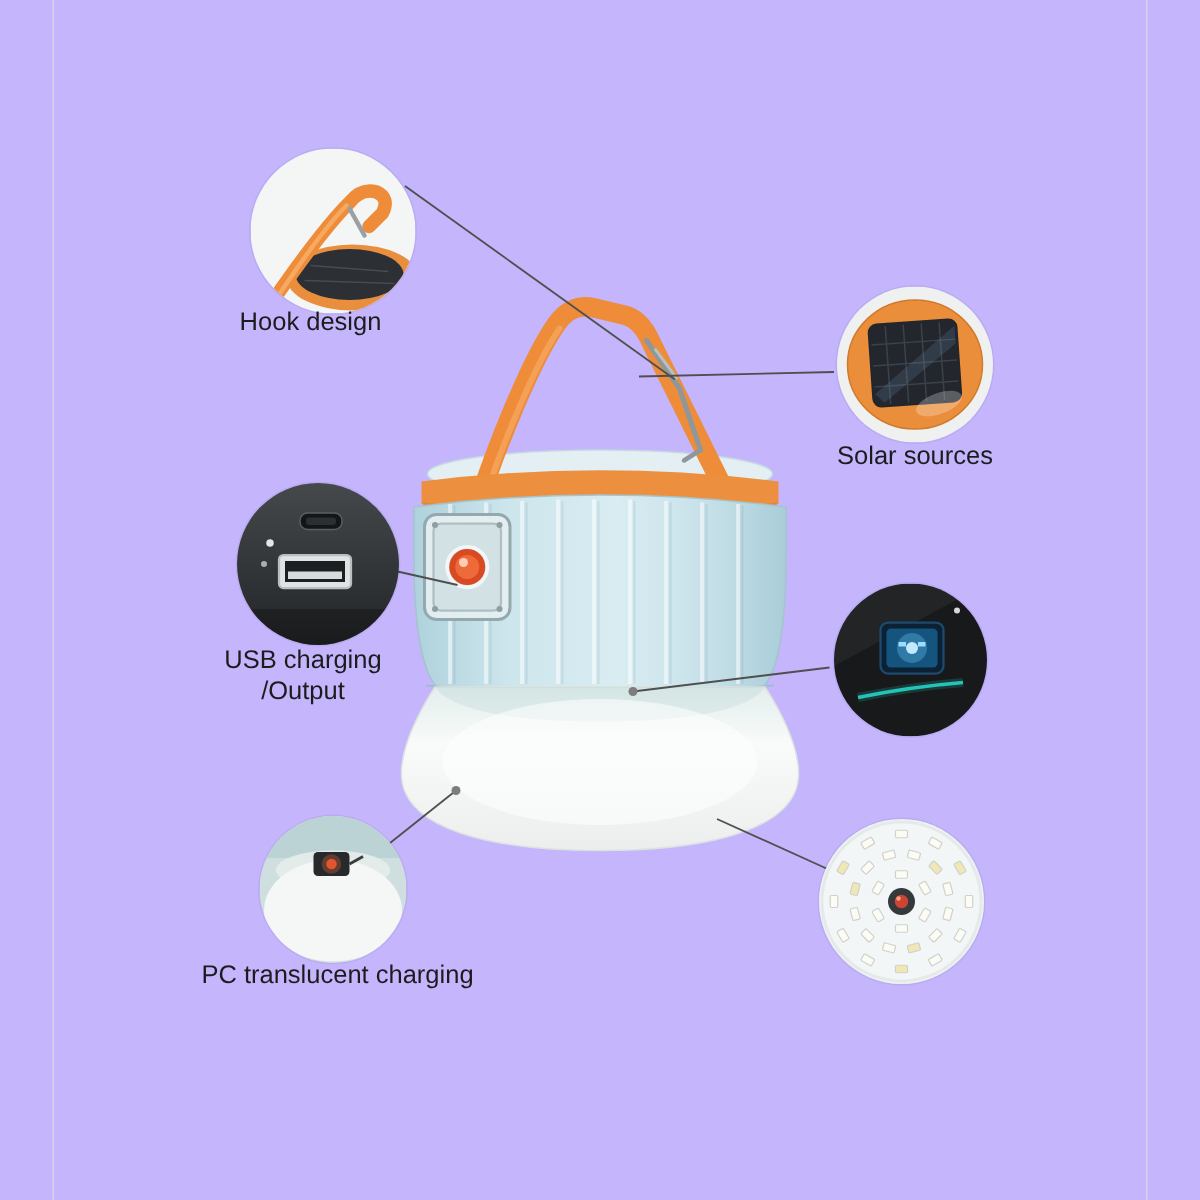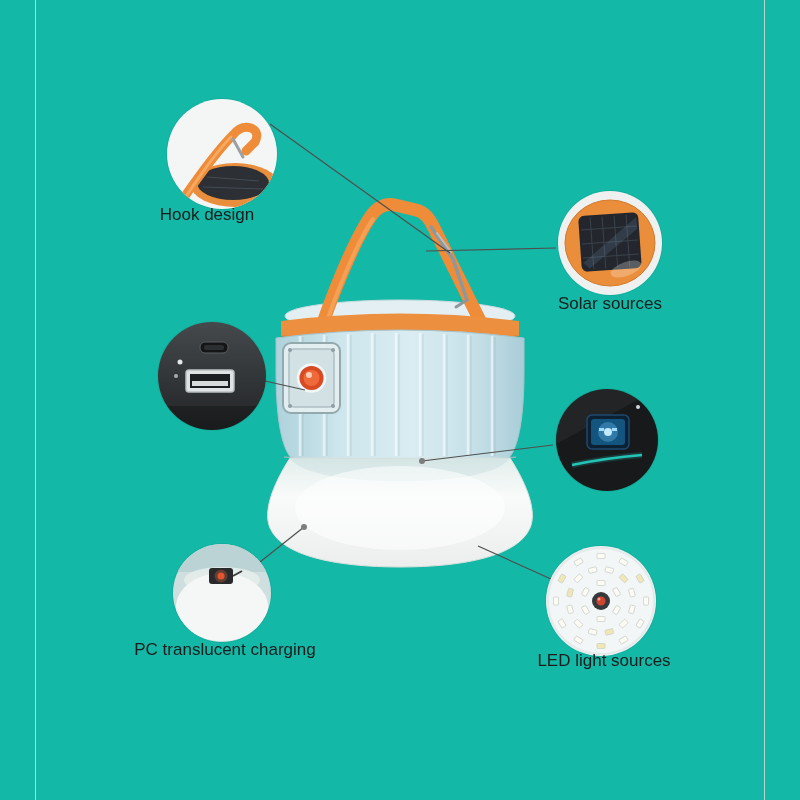--- a/index.html
+++ b/index.html
@@ -1,17 +1,17 @@
 <!DOCTYPE html>
 <html><head>
 <meta charset="utf-8">
 <style>
   html,body{margin:0;padding:0;background:#ffffff;}
   .stage{
-    position:relative;width:800px;height:800px;background:#14b8a6;
+    position:relative;width:800px;height:800px;background:#c4b5fd;
     font-family:"Liberation Sans",sans-serif;overflow:hidden;
   }
   .edge{position:absolute;top:0;bottom:0;width:1px;background:#dcdcdc;opacity:.8;}
   .scene{position:absolute;left:0;top:0;width:800px;height:800px;}
   .callout{
     position:absolute;border-radius:50%;overflow:hidden;
     box-shadow:0 0 0 1px rgba(0,0,0,0.05);
   }
   .callout svg{display:block;width:100%;height:100%;}
   .label{
@@ -250,16 +250,16 @@
         <rect x="-4" y="-2.5" width="8" height="5" rx="0.8" transform="translate(55 55) rotate(330) translate(0 -45)"></rect>
       </g>
       <circle cx="55" cy="55" r="9" fill="#36393b"></circle>
       <circle cx="55" cy="55" r="4.5" fill="#cf4430"></circle>
       <circle cx="53" cy="53" r="1.5" fill="#ff9f8a"></circle>
     </svg>
   </div>
 
   <div class="label" style="left:207px;top:204px;">Hook design</div>
   <div class="label" style="left:610px;top:293px;">Solar sources</div>
+  <div class="label wrap" style="left:202px;top:429px;">USB charging /Output</div>
   <div class="label" style="left:225px;top:639px;">PC translucent charging</div>
-  <div class="label" style="left:604px;top:650px;">LED light sources</div>
 
 </div>
 
 </body></html>

